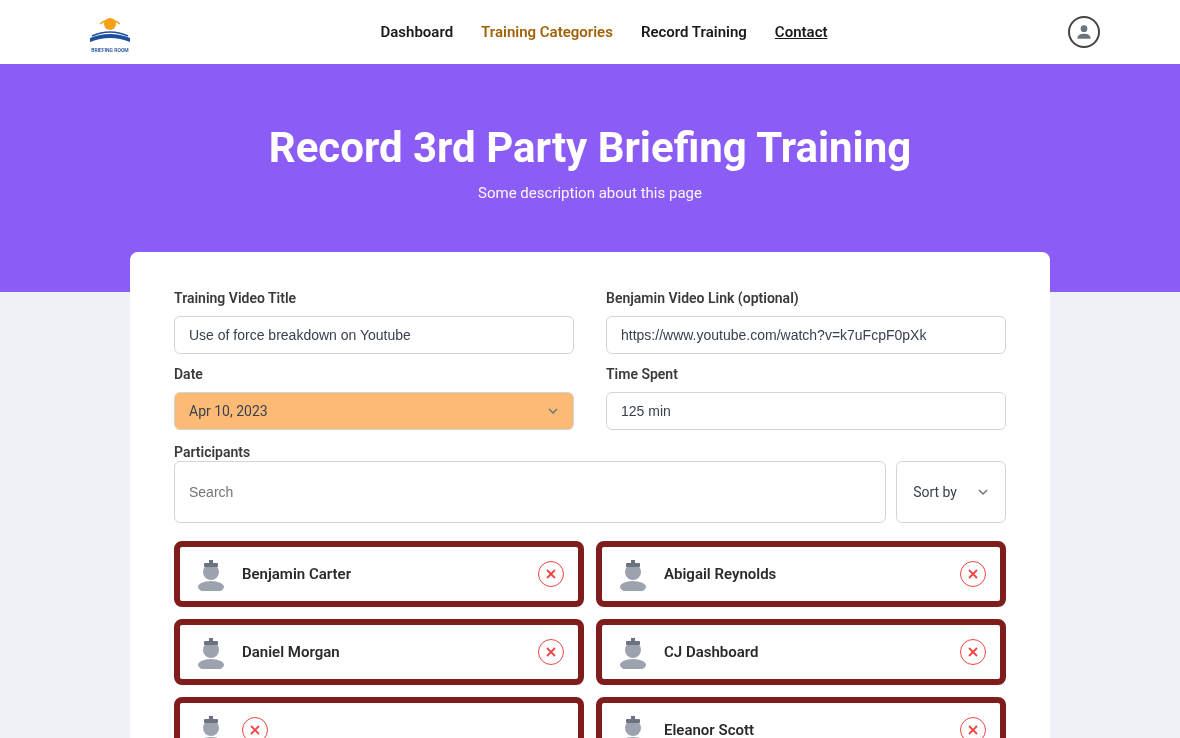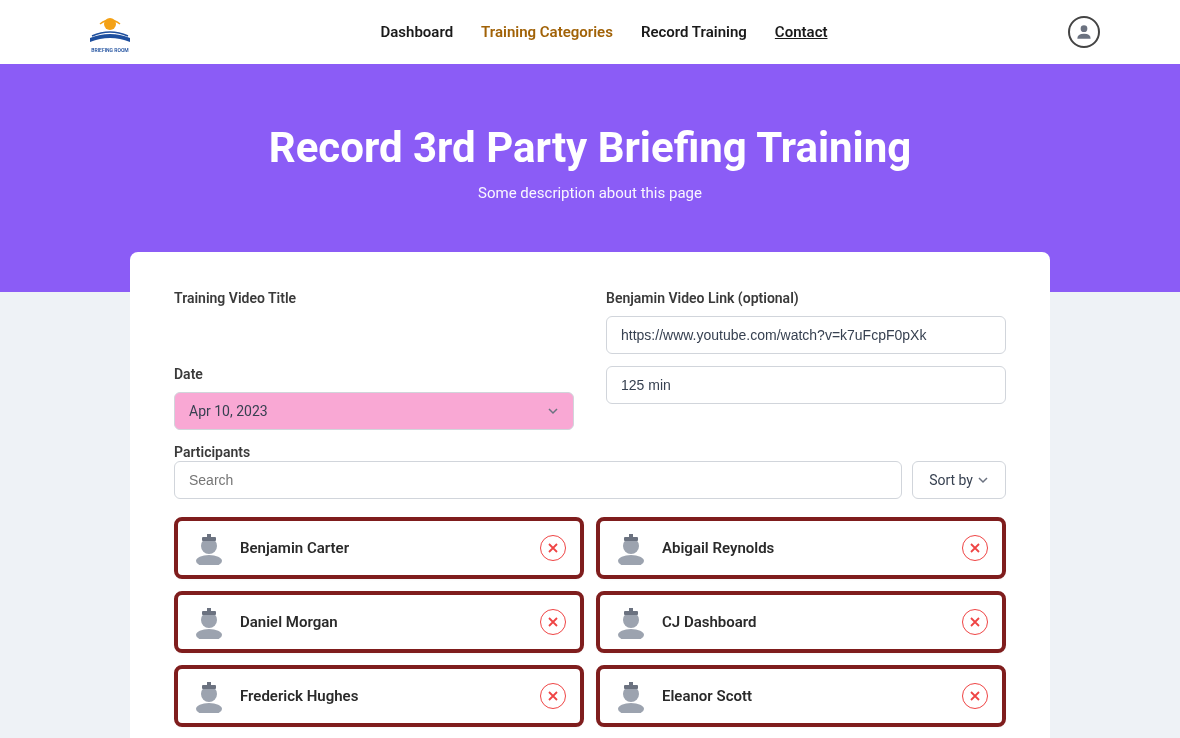--- a/index.html
+++ b/index.html
@@ -20,30 +20,30 @@
 .hero { background: #8b5cf6; color: #fff; text-align: center; padding: 60px 20px 90px; }
 .hero h1 { font-size: 42px; font-weight: 700; line-height: 1.15; max-width: 700px; margin: 0 auto 12px; }
 .hero p { font-size: 15px; opacity: 0.95; }
 
 
 .card { background: #fff; max-width: 920px; margin: -40px auto 40px; border-radius: 8px; padding: 38px 44px; position: relative; }
 .form-row { display: flex; gap: 32px; margin-bottom: 12px; }
 .form-group { flex: 1; display: flex; flex-direction: column; }
 .form-label { font-size: 14px; font-weight: 600; color: #3a3a3a; margin-bottom: 10px; }
 .form-input { border: 1px solid #d1d5db; border-radius: 6px; padding: 10px 14px; font-size: 14px; color: #374151; background: #fff; }
-.form-select { border: 1px solid #d1d5db; border-radius: 6px; padding: 10px 14px; font-size: 14px; color: #374151; background: #f9a8d4; display: flex; justify-content: space-between; align-items: center; cursor: pointer; }
+.form-select { border: 1px solid #d1d5db; border-radius: 6px; padding: 10px 14px; font-size: 14px; color: #374151; background: #fdba74; display: flex; justify-content: space-between; align-items: center; cursor: pointer; }
 .chevron { width: 12px; height: 12px; }
 
 .participants-section { margin-top: 0; }
 .search-sort-row { display: flex; gap: 10px; margin-bottom: 18px; }
 .search-input { flex: 1; border: 1px solid #d1d5db; border-radius: 6px; padding: 10px 14px; font-size: 14px; color: #404040; }
-.sort-btn { border: 1px solid #d1d5db; border-radius: 6px; padding: 10px 16px; font-size: 14px; color: #374151; background: #fff; display: flex; align-items: center; gap: 4px; cursor: pointer; }
+.sort-btn { border: 1px solid #d1d5db; border-radius: 6px; padding: 22px 16px; font-size: 14px; color: #374151; background: #fff; display: flex; align-items: center; gap: 20px; cursor: pointer; }
 
 .participants-grid { display: grid; grid-template-columns: 1fr 1fr; gap: 12px; }
-.participant-card { border: 4px solid #7f1d1d; border-radius: 8px; padding: 10px 14px; display: flex; align-items: center; gap: 14px; box-shadow: 0 1px 2px rgba(0,0,0,0.03); }
+.participant-card { border: 6px solid #7f1d1d; border-radius: 8px; padding: 10px 14px; display: flex; align-items: center; gap: 14px; box-shadow: 0 1px 2px rgba(0,0,0,0.03); }
 .participant-avatar { width: 34px; height: 34px; flex-shrink: 0; }
 .participant-name { flex: 1; font-size: 15px; font-weight: 600; color: #2a2a2a; }
 .remove-btn { width: 26px; height: 26px; border: 1.5px solid #ef4444; border-radius: 50%; display: flex; align-items: center; justify-content: center; cursor: pointer; color: #ef4444; background: #fff; }
 .remove-btn svg { width: 12px; height: 12px; }
 </style>
 </head>
 <body>
 
 <div class="header">
   <div class="logo">
@@ -72,38 +72,40 @@
 <div class="hero">
   <h1>Record 3rd Party Briefing Training</h1>
   <p>Some description about this page</p>
 </div>
 
 <div class="card">
 
   <div class="form-row">
     <div class="form-group">
       <label class="form-label">Training Video Title</label>
+      <input class="form-input" value="Use of force breakdown on Youtube" style="">
     </div>
     <div class="form-group">
       <label class="form-label">Benjamin Video Link (optional)</label>
       <input class="form-input" value="https://www.youtube.com/watch?v=k7uFcpF0pXk" style="">
     </div>
   </div>
 
   <div class="form-row">
     <div class="form-group">
       <label class="form-label">Date</label>
       <div class="form-select">
         <span>Apr 10, 2023</span>
         <svg class="chevron" viewBox="0 0 12 12">
           <path d="M2 4 L6 8 L10 4" stroke="#6b7280" stroke-width="1.5" fill="none"></path>
         </svg>
       </div>
     </div>
     <div class="form-group">
+      <label class="form-label">Time Spent</label>
       <input class="form-input" value="125 min" style="">
     </div>
   </div>
 
   <div class="participants-section">
     <label class="form-label">Participants</label>
     <div class="search-sort-row">
       <input class="search-input" placeholder="Search" style="">
       <div class="sort-btn">
         <span>Sort by</span>
@@ -170,21 +172,20 @@
             </svg>
           </div>
   </div>
         <div class="participant-card">
     <div class="participant-avatar"><svg viewBox="0 0 34 34">
               <ellipse cx="17" cy="30" rx="13" ry="6" fill="#9ca3af"></ellipse>
               <circle cx="17" cy="15" r="8" fill="#9ca3af"></circle>
               <rect x="10" y="6" width="14" height="4" rx="1" fill="#6b7280"></rect>
               <rect x="15" y="3" width="4" height="3" fill="#6b7280"></rect>
             </svg></div>
-    <div class="participant-name">Frederick Hughes</div>
     <div class="remove-btn">
             <svg viewBox="0 0 12 12">
               <path d="M2 2 L10 10 M10 2 L2 10" stroke="#ef4444" stroke-width="1.8"></path>
             </svg>
           </div>
   </div>
         <div class="participant-card">
     <div class="participant-avatar"><svg viewBox="0 0 34 34">
               <ellipse cx="17" cy="30" rx="13" ry="6" fill="#9ca3af"></ellipse>
               <circle cx="17" cy="15" r="8" fill="#9ca3af"></circle>

